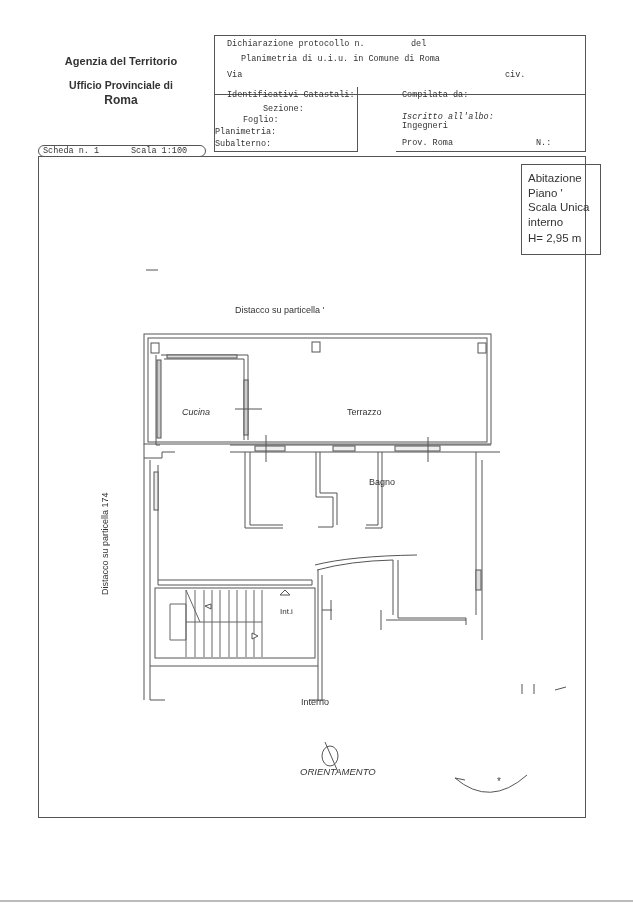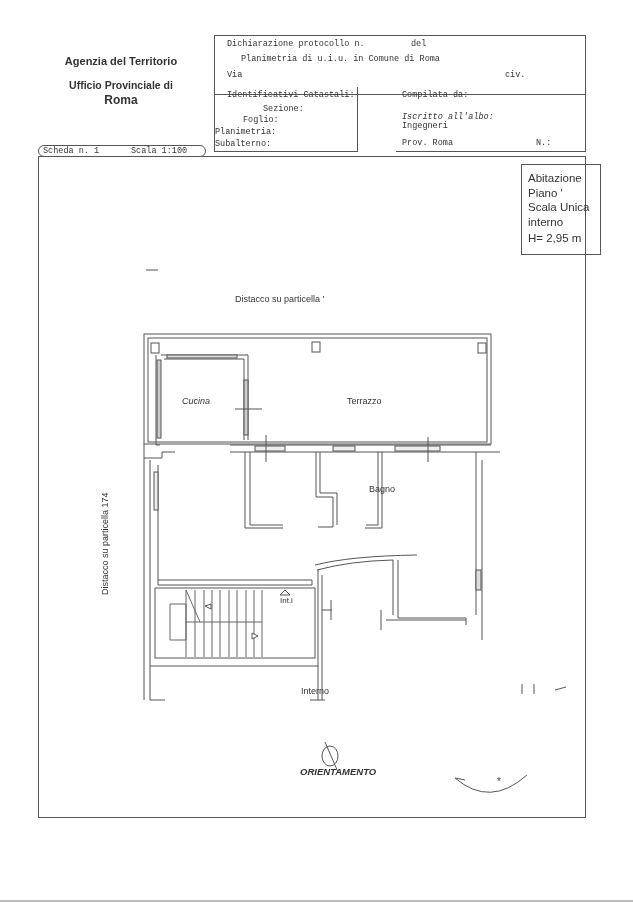--- a/index.html
+++ b/index.html
@@ -12,23 +12,23 @@
   .agency .l4 { font-size:12px; font-weight:bold; color:#333; margin-top:2px; }
   .mono { font-family:"Liberation Mono", monospace; font-size:8.5px; color:#333; }
   .box { position:absolute; border:1px solid #555; box-sizing:border-box; }
   .hdr-top { left:214px; top:35px; width:372px; height:60px; }
   .hdr-bot-l { left:214px; top:87px; width:144px; height:65px; border-top:none; border-right:1px solid #555; }
   .hdr-bot-r { left:396px; top:87px; width:190px; height:65px; border-top:none; border-left:none; }
   .scheda { left:38px; top:145px; width:168px; height:12px;border-radius:6px; }
   .main-frame { left:38px; top:156px; width:548px; height:662px; }
   .info-box { left:507px; top:164px; width:78px; height:89px; border:1px solid #555;margin-left:14px; }
   .info-box div { font-size:11.5px; color:#333; line-height:14.5px; padding-left:6px; }
-  .room { position:absolute; font-size:9px; color:#333; }
+  .room { position:absolute; font-size:9px; color:#333;margin-top:11px; }
   .vert-label { position:absolute; left:100px; top:595px; transform-origin:left top; transform:rotate(-90deg); font-size:9px; color:#333; white-space:nowrap; }
-  .orient { position:absolute; left:300px; top:766px; font-size:9.5px; font-style:italic; color:#333;font-weight:bold; }
+  .orient { position:absolute; left:300px; top:766px; font-size:9.5px; font-style:italic; color:#333; }
   .bottom-line { position:absolute; left:0; top:900px; width:633px; height:2px; background:#bbb; }
 </style>
 </head>
 <body>
 
 <div class="agency">
   <div class="l1">Agenzia del Territorio</div>
   <div class="l3">Ufficio Provinciale di</div>
   <div class="l4">Roma</div>
 </div>
@@ -163,19 +163,19 @@
     <line x1="522" y1="684" x2="522" y2="694"></line>
     <line x1="534" y1="684" x2="534" y2="694"></line>
     <line x1="555" y1="690" x2="566" y2="687"></line>
   </g>
   <text x="497" y="785" font-size="10" fill="#444">*</text>
 </svg>
 
 <div class="room" style="left:235px;top:294px;">Distacco su particella '</div>
 <div class="room" style="left:182px;top:396px;font-style:italic;">Cucina</div>
 <div class="room" style="left:347px;top:396px;">Terrazzo</div>
-<div class="room" style="left:341px;top:484px;padding-left:28px;">Bagno</div>
+<div class="room" style="left:341px;top:466px;padding-left:28px;">Bagno</div>
 <div class="room" style="left:280px;top:596px;font-size:8px;">Int.i</div>
 <div class="room" style="left:301px;top:686px;">Interno</div>
 <div class="vert-label">Distacco su particella 174</div>
 <div class="orient">ORIENTAMENTO</div>
 
 <div class="bottom-line"></div>
 
 </body></html>

